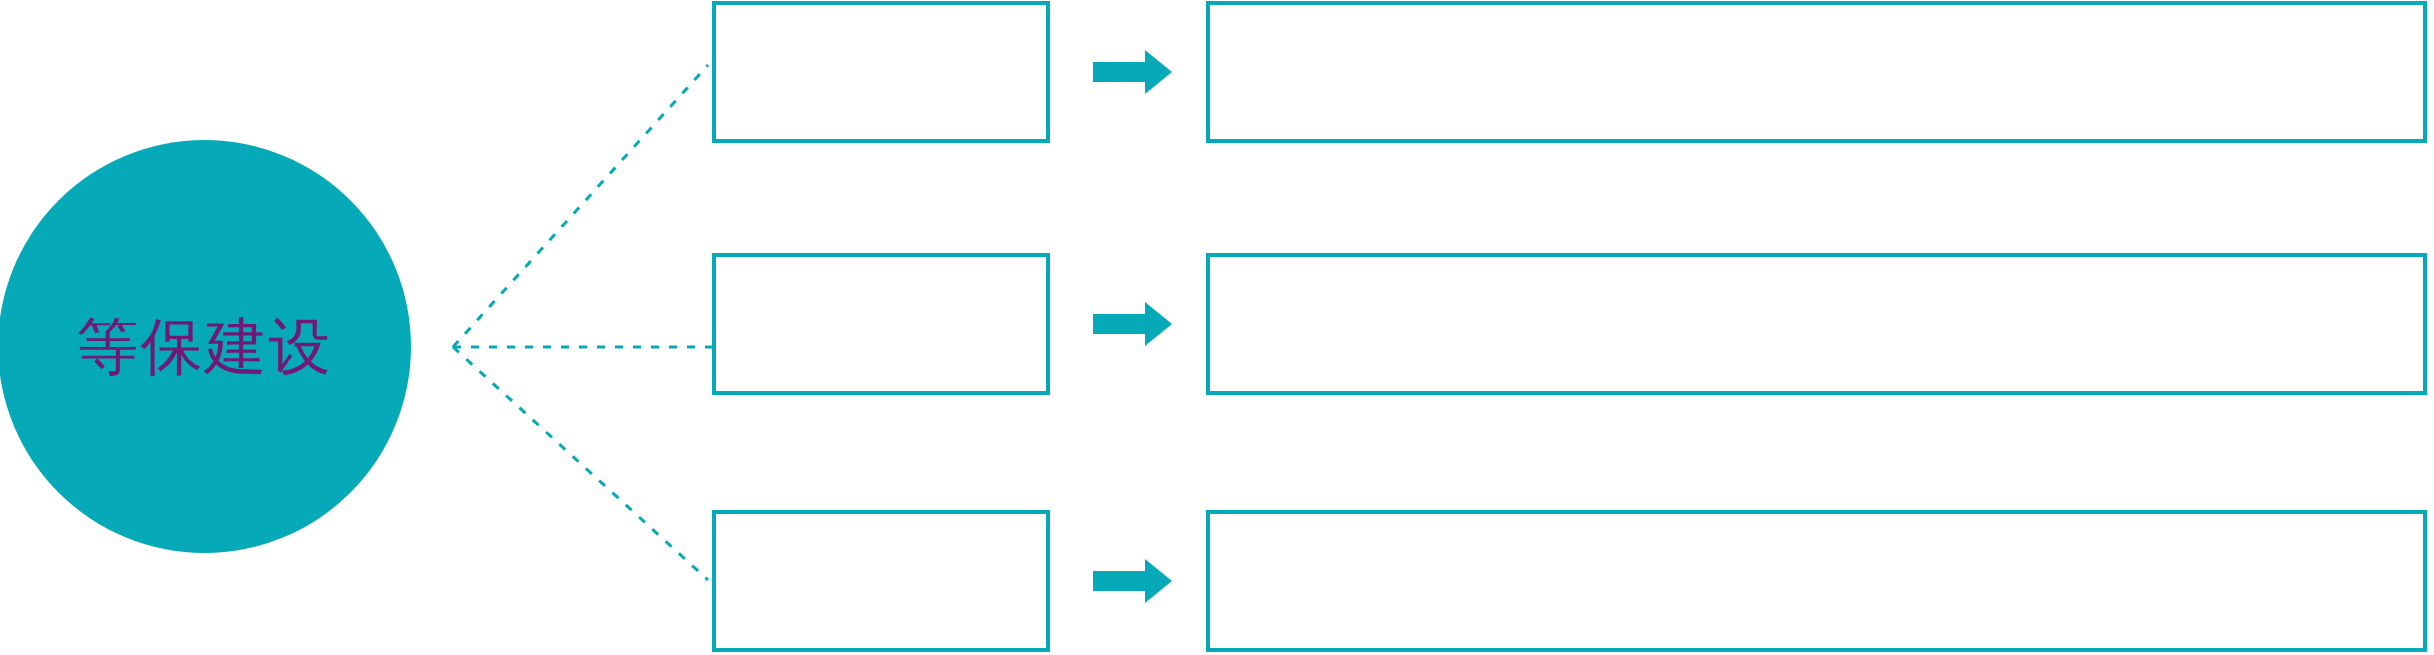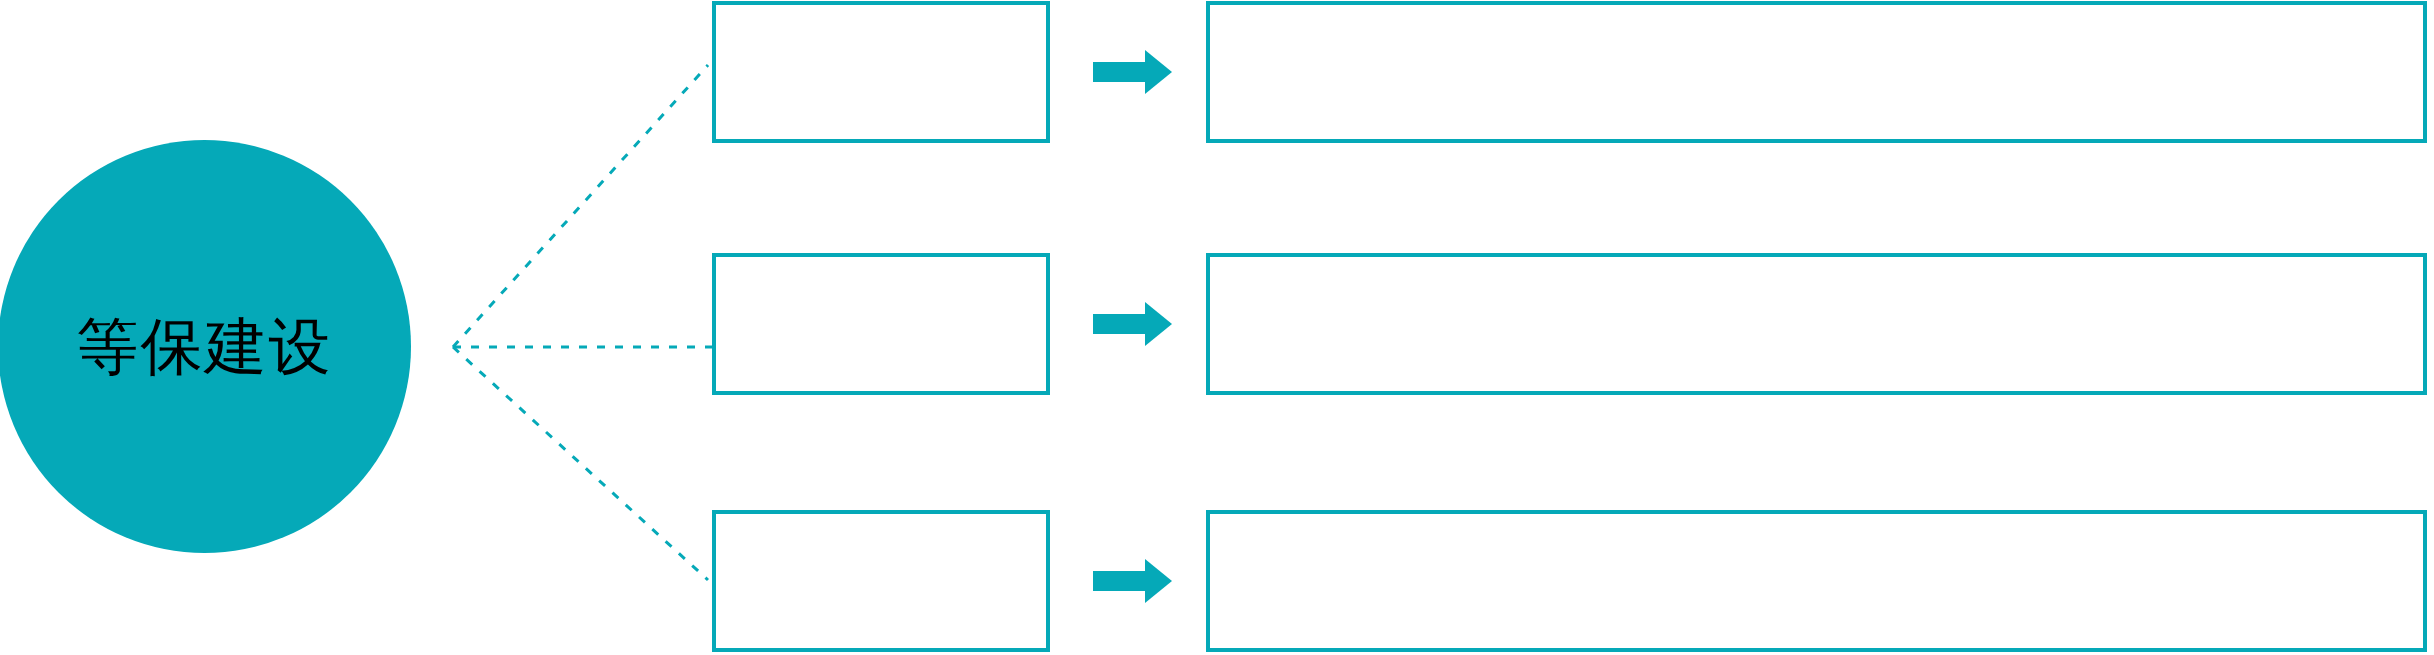--- a/index.html
+++ b/index.html
@@ -28,21 +28,21 @@
     height: 413px;
     border-radius: 50%;
     background: var(--teal);
     display: flex;
     flex-direction: column;
     align-items: center;
     justify-content: center;
     text-align: center;
   }
   .hub-line {
-    color: #000000;
+    color: #701a75;
     font-size: 62px;
     line-height: 79px;
     font-weight: 300;
     letter-spacing: 2px;
     white-space: nowrap;
   }
 
   
   .connectors {
     position: absolute;

